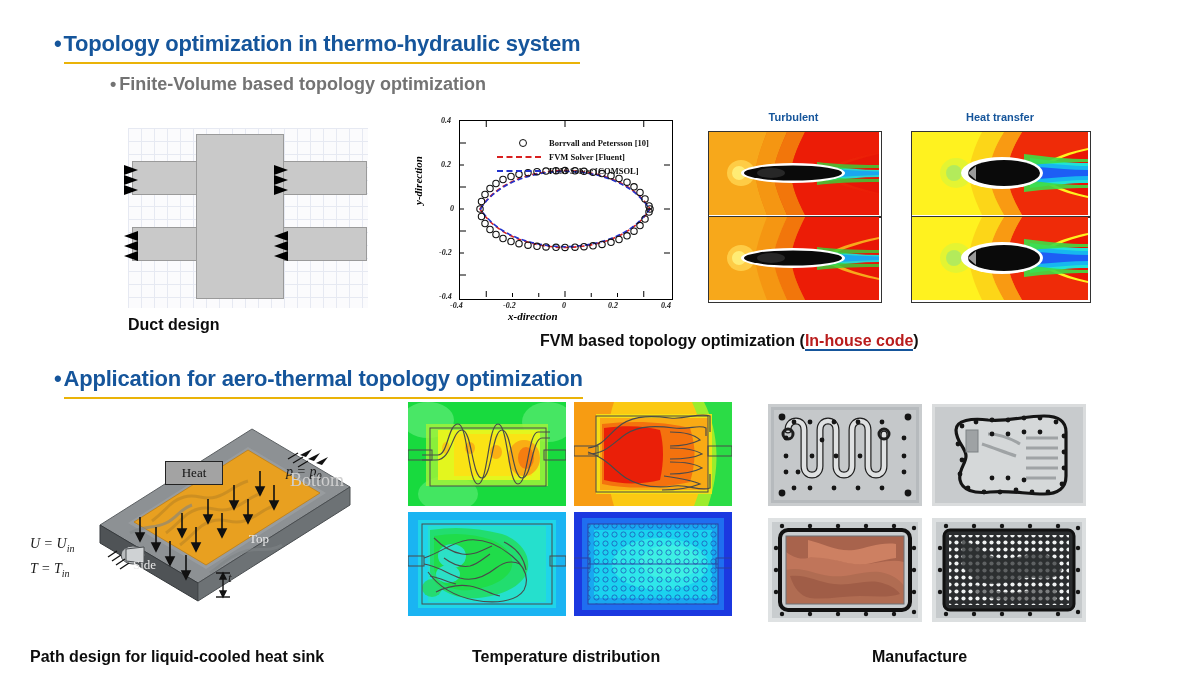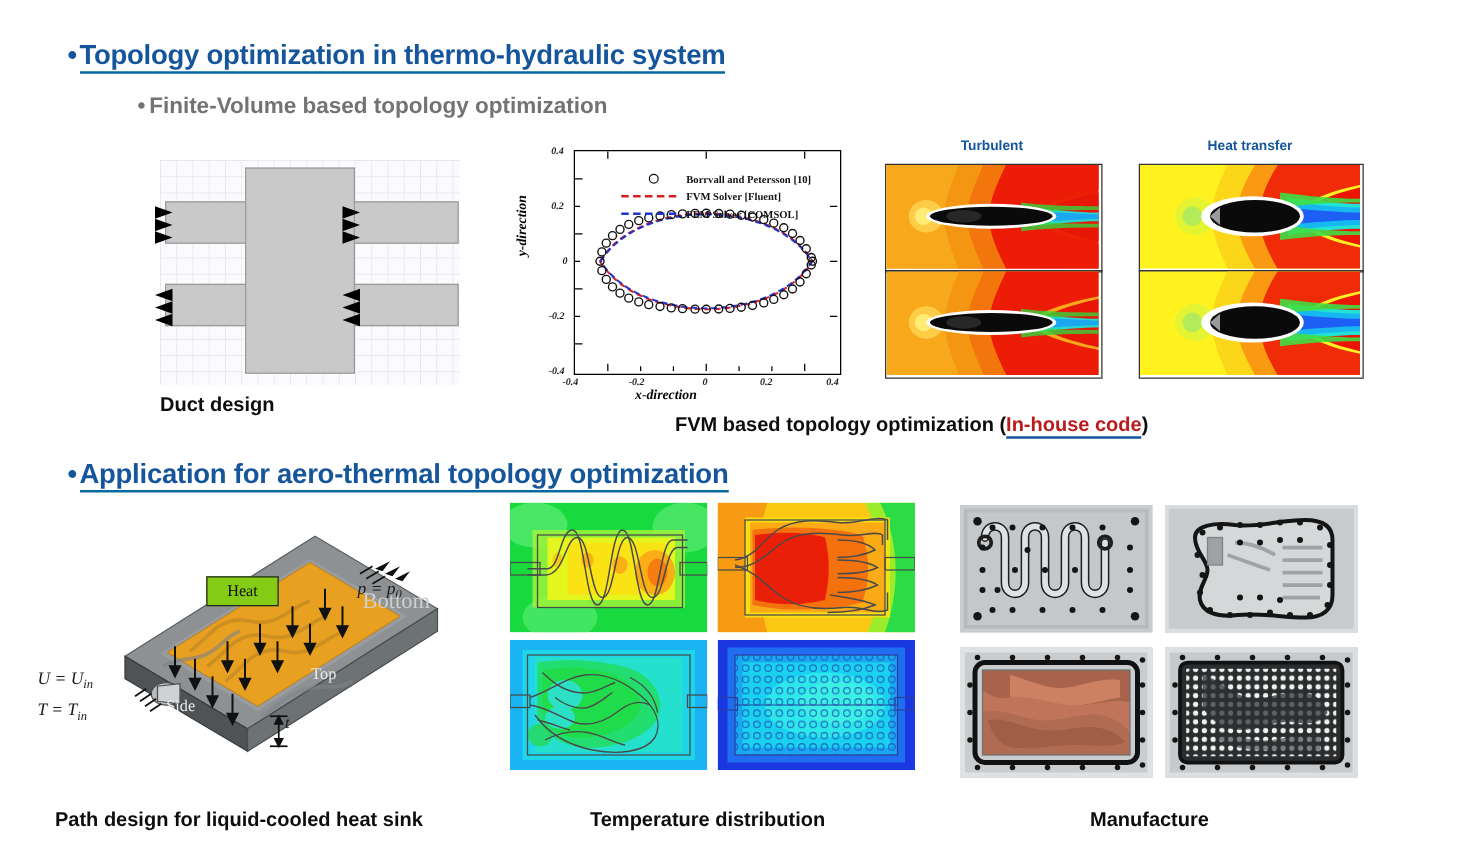--- a/index.html
+++ b/index.html
@@ -9,21 +9,21 @@
     color:#000;
   }
   .abs{position:absolute;}
 
   
   .h-bullet{
     position:absolute;font-weight:bold;color:#15559B;
     font-size:22px;letter-spacing:-0.2px;white-space:nowrap;
   }
   .h-bullet .dot{font-size:22px;margin-right:2px;}
-  .h-bullet .txt{border-bottom:2px solid #0369a1;padding-bottom:1px;text-align:right;}
+  .h-bullet .txt{border-bottom:2px solid #eab308;padding-bottom:6px;text-align:right;}
 
   .sub-bullet{
     position:absolute;font-weight:bold;color:#737373;
     font-size:18px;white-space:nowrap;
   }
   .sub-bullet .dot{margin-right:3px;}
 
   .caption{
     position:absolute;font-weight:bold;font-size:16px;color:#0d0d0d;
     white-space:nowrap;
@@ -68,21 +68,21 @@
   .tpanel{position:absolute;overflow:hidden;}
 
   
   .photo{position:absolute;overflow:hidden;background:#b9bcbd;}
 
   
   .hs-lbl{position:absolute;font-family:"Liberation Serif","DejaVu Serif",serif;
     font-style:italic;font-size:14px;color:#1a1a1a;white-space:nowrap;}
   .hs-lbl.grey{color:#cfcfcf;font-style:normal;}
   .hs-lbl.dark{color:#e9e9e9;font-style:normal;}
-  .heatbox{position:absolute;background:#84cc16;border:1px solid #222;
+  .heatbox{position:absolute;background:#a3a3a3;border:1px solid #222;
     font-family:"Liberation Serif","DejaVu Serif",serif;font-size:13px;
     display:flex;align-items:center;justify-content:center;color:#111;}
   sub{font-size:0.72em;}
 </style>
 </head>
 <body>
 
 <div class="h-bullet" style="left:54px;top:31px;">
   <span class="dot">•</span><span class="txt">Topology optimization in thermo-hydraulic system</span>
 </div>
@@ -455,21 +455,21 @@
 
 <div class="heatbox" style="left:165px;top:461px;width:56px;height:22px;">Heat</div>
 <div class="hs-lbl" style="left:286px;top:430px;margin-top:34px;"><span>p = p</span><sub>0</sub></div>
 <div class="hs-lbl grey" style="left:290px;top:470px;font-size:18px;">Bottom</div>
 <div class="hs-lbl dark" style="left:249px;top:531px;font-size:13px;">Top</div>
 <div class="hs-lbl dark" style="left:133px;top:557px;font-size:13px;">Side</div>
 <div class="hs-lbl" style="left:30px;top:536px;"><span>U = U</span><sub>in</sub></div>
 <div class="hs-lbl" style="left:30px;top:561px;"><span>T = T</span><sub>in</sub></div>
 <div class="hs-lbl" style="left:228px;top:570px;font-size:13px;">t</div>
 
-<div class="caption" style="left:44px;top:648px;">Path design for liquid-cooled heat sink</div>
+<div class="caption" style="left:30px;top:648px;">Path design for liquid-cooled heat sink</div>
 
 <div class="tpanel" style="left:408px;top:402px;width:158px;height:104px;">
   <svg width="158" height="104" viewBox="0 0 158 104" preserveAspectRatio="none" style="display:block">
     <rect width="158" height="104" fill="#18da3e"></rect>
     <ellipse cx="20" cy="18" rx="26" ry="18" fill="#4fe86a" opacity="0.9"></ellipse>
     <ellipse cx="140" cy="20" rx="26" ry="20" fill="#4fe86a" opacity="0.85"></ellipse>
     <ellipse cx="40" cy="92" rx="30" ry="18" fill="#4fe86a" opacity="0.8"></ellipse>
     <rect x="18" y="22" width="122" height="62" fill="#9ef23a" opacity="0.85"></rect>
     <rect x="30" y="28" width="102" height="50" fill="#e8f51c" opacity="0.95"></rect>
     <rect x="46" y="32" width="78" height="42" fill="#fbe215" opacity="0.95"></rect>

